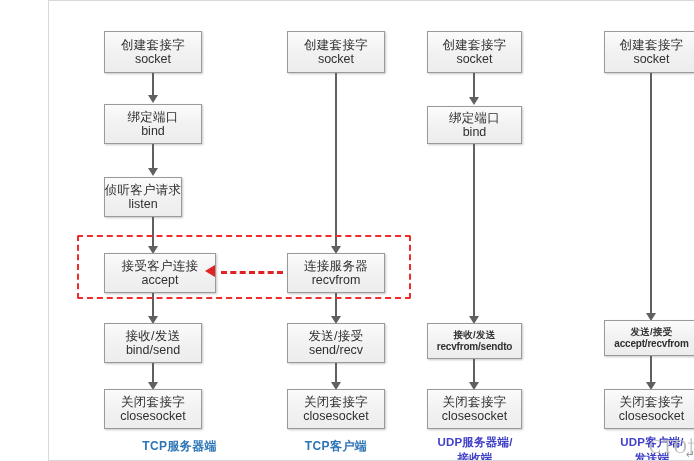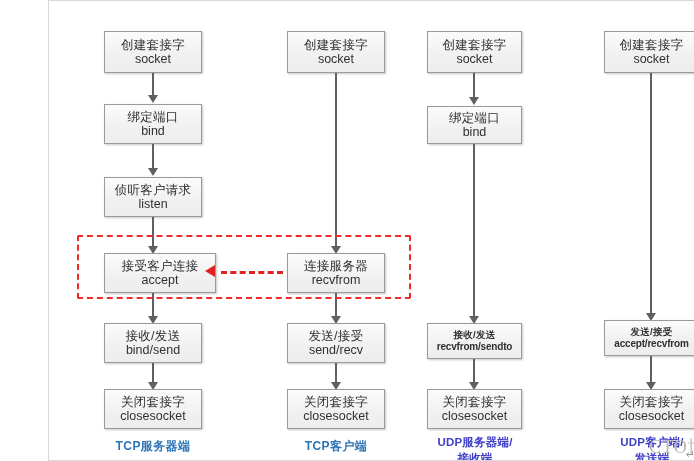--- a/index.html
+++ b/index.html
@@ -139,21 +139,21 @@
   <div class="conn" style="left:103px; top:72px; height:24px;"></div>
   <div class="arrowhead" style="left:99px; top:94px;"></div>
 
   <div class="node" style="left:55px; top:103px; width:98px; height:40px;">
     <span class="cn">绑定端口</span>
     <span class="en">bind</span>
   </div>
   <div class="conn" style="left:103px; top:143px; height:26px;"></div>
   <div class="arrowhead" style="left:99px; top:167px;"></div>
 
-  <div class="node" style="left:55px; top:176px; width:98px; height:40px;">
+  <div class="node" style="left:55px; top:176px; width:78px; height:40px;">
     <span class="cn">侦听客户请求</span>
     <span class="en">listen</span>
   </div>
   <div class="conn" style="left:103px; top:216px; height:32px;"></div>
   <div class="arrowhead" style="left:99px; top:245px;"></div>
 
   <div class="node" style="left:55px; top:252px; width:112px; height:40px;">
     <span class="cn">接受客户连接</span>
     <span class="en">accept</span>
   </div>
@@ -165,21 +165,21 @@
     <span class="en">bind/send</span>
   </div>
   <div class="conn" style="left:103px; top:362px; height:22px;"></div>
   <div class="arrowhead" style="left:99px; top:381px;"></div>
 
   <div class="node" style="left:55px; top:388px; width:98px; height:40px;">
     <span class="cn">关闭套接字</span>
     <span class="en">closesocket</span>
   </div>
 
-  <div class="caption tcp" style="left:40px; top:437px; width:128px;">TCP服务器端</div>
+  <div class="caption tcp" style="left:40px; top:437px; width:128px;text-align:right;">TCP服务器端</div>
 
   <div class="node" style="left:238px; top:30px; width:98px; height:42px;">
     <span class="cn">创建套接字</span>
     <span class="en">socket</span>
   </div>
   <div class="conn" style="left:286px; top:72px; height:176px;"></div>
   <div class="arrowhead" style="left:282px; top:245px;"></div>
 
   <div class="node" style="left:238px; top:252px; width:98px; height:40px;">
     <span class="cn">连接服务器</span>

